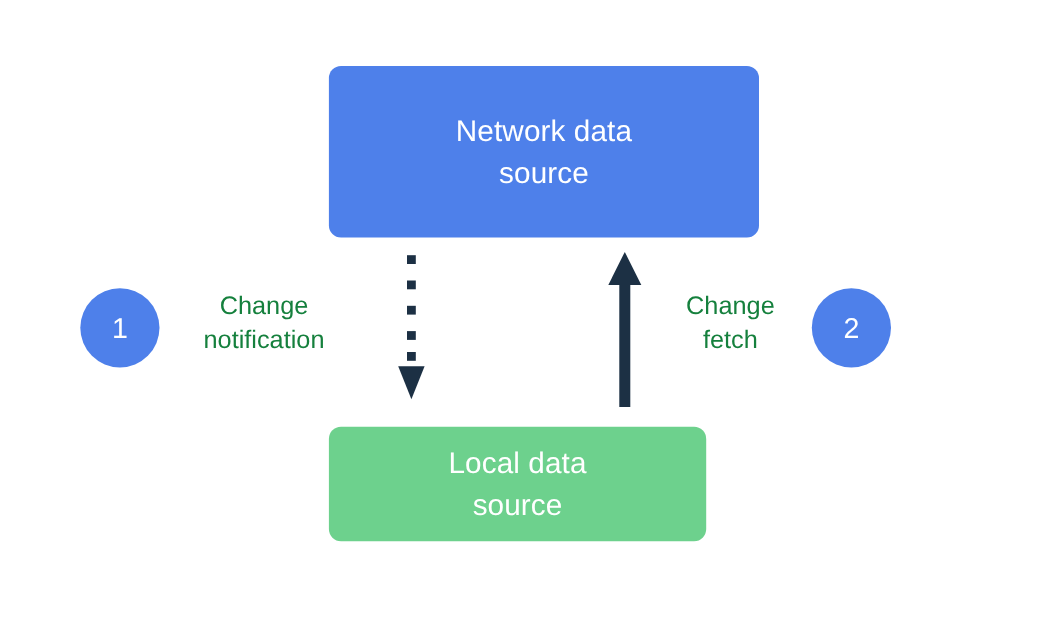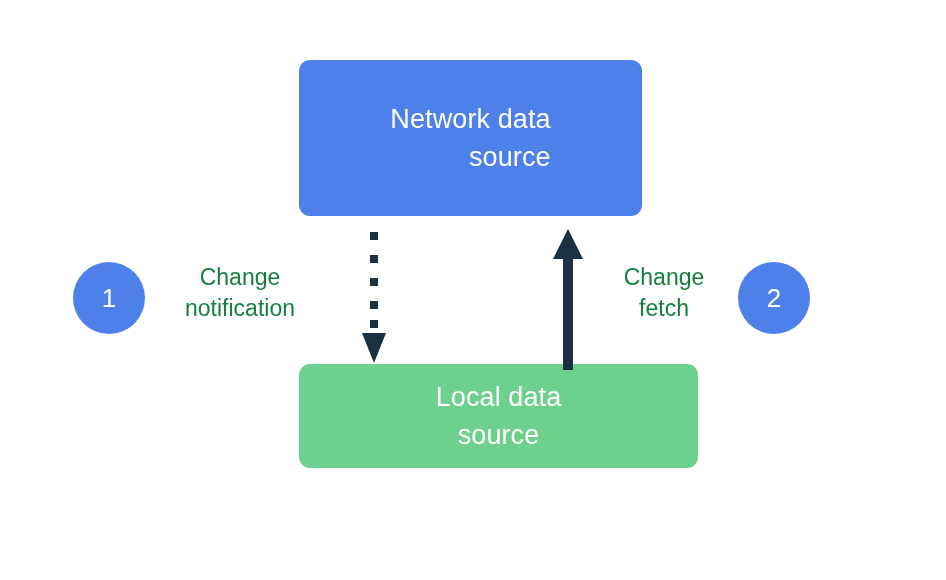--- a/index.html
+++ b/index.html
@@ -36,30 +36,29 @@
     line-height: 38px;
     font-weight: 400;
     letter-spacing: 0.1px;
     box-sizing: border-box;
     padding: 0 18px;
   }
 
   #network-node {
     left: 299px;
     top: 60px;
-    width: 343px;
+    width: 391px;
     height: 156px;
     background: #4e80ea;
-    text-align: right;
   }
 
   #local-node {
     left: 299px;
-    top: 364px;
-    width: 399px;
+    top: 388px;
+    width: 343px;
     height: 104px;
     background: #6dd18d;
   }
 
   .node-label {
     display: block;
     white-space: pre-line;
   }
 
   

